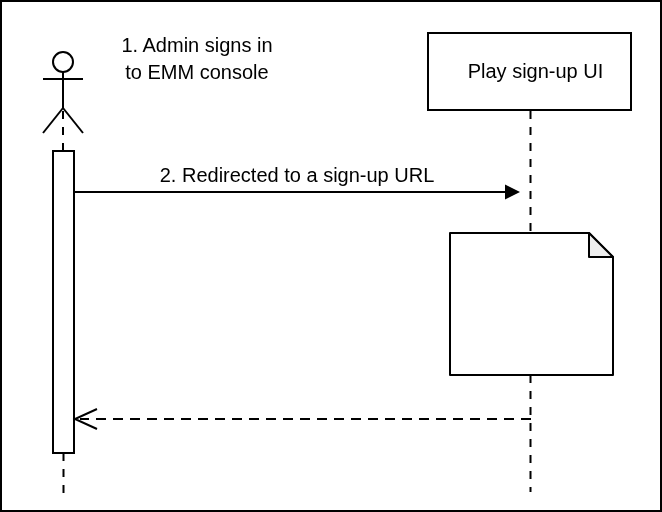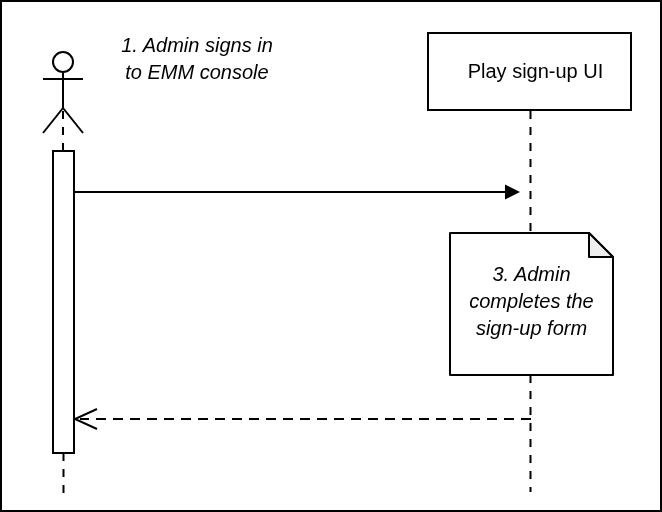--- a/index.html
+++ b/index.html
@@ -21,21 +21,20 @@
     left: 0; top: 0;
     width: 662px; height: 512px;
   }
   .label {
     position: absolute;
     font-size: 20px;
     line-height: 27px;
     text-align: center;
     white-space: pre-line;
     color: #000000;
-    font-style: italic;
   }
   .step1-label  { left: 86px;  top: 30px;  width: 218px; }
   .msg2-label   { left: 95px;  top: 160px; width: 400px; }
   .note-label   { left: 449px; top: 259px; width: 161px; }
   .msg4-label   { left: 84px;  top: 388px; width: 400px; }
   .participant-box {
     position: absolute;
     left: 425px; top: 30px;
     width: 205px; height: 79px;
     background: #ffffff;
@@ -87,19 +86,17 @@
     </g>
   </svg>
 
   <div class="label step1-label">1. Admin signs in
 to EMM console</div>
 
   <div class="participant-box">
     <span>Play sign-up UI</span>
   </div>
 
+  <div class="label msg2-label">2. Redirected to a sign-up URL</div>
 
-  <div class="label note-label">3. Admin
-completes the
-sign-up form</div>
 
 
 </div>
 
 </body></html>

